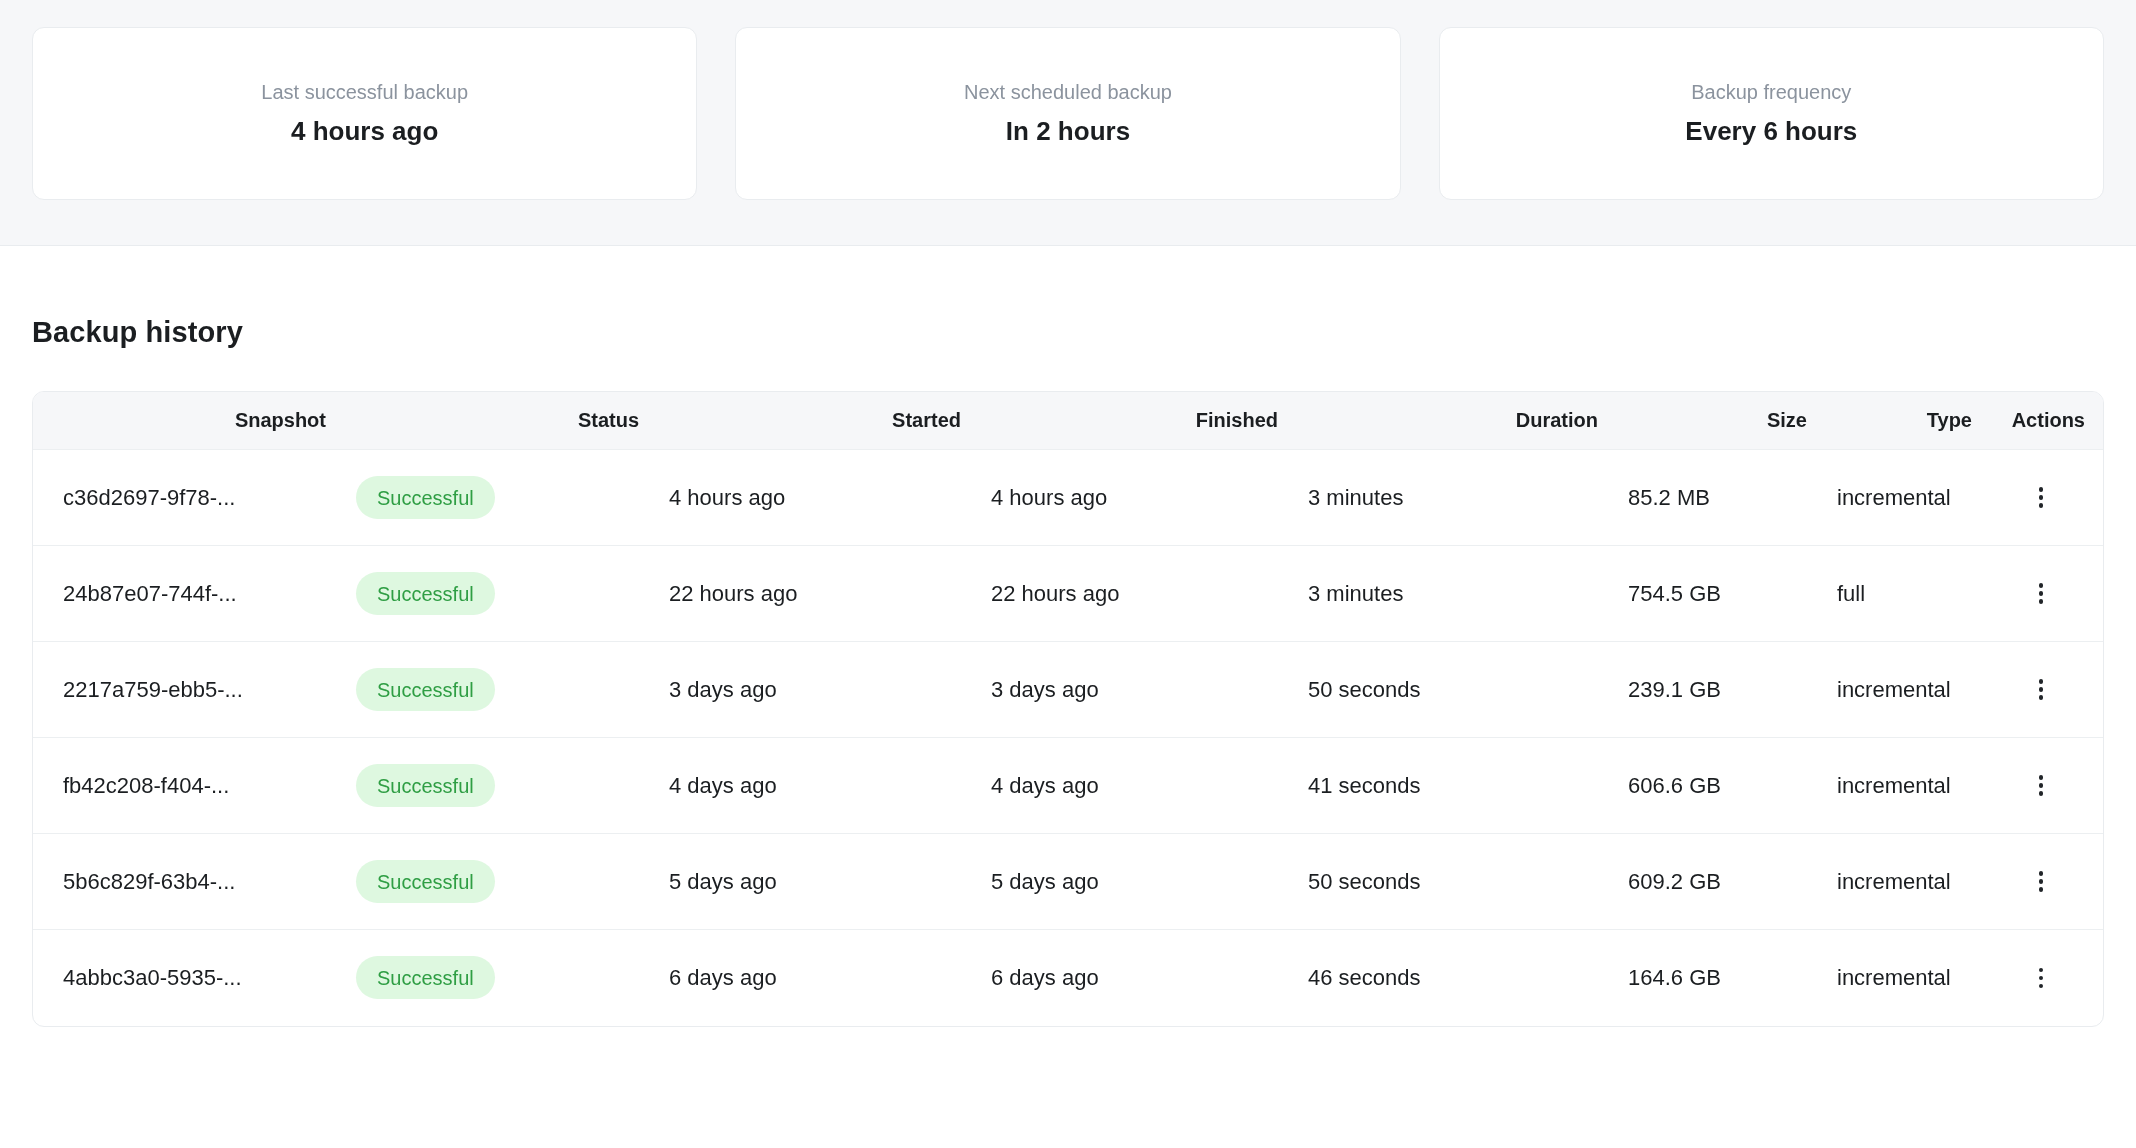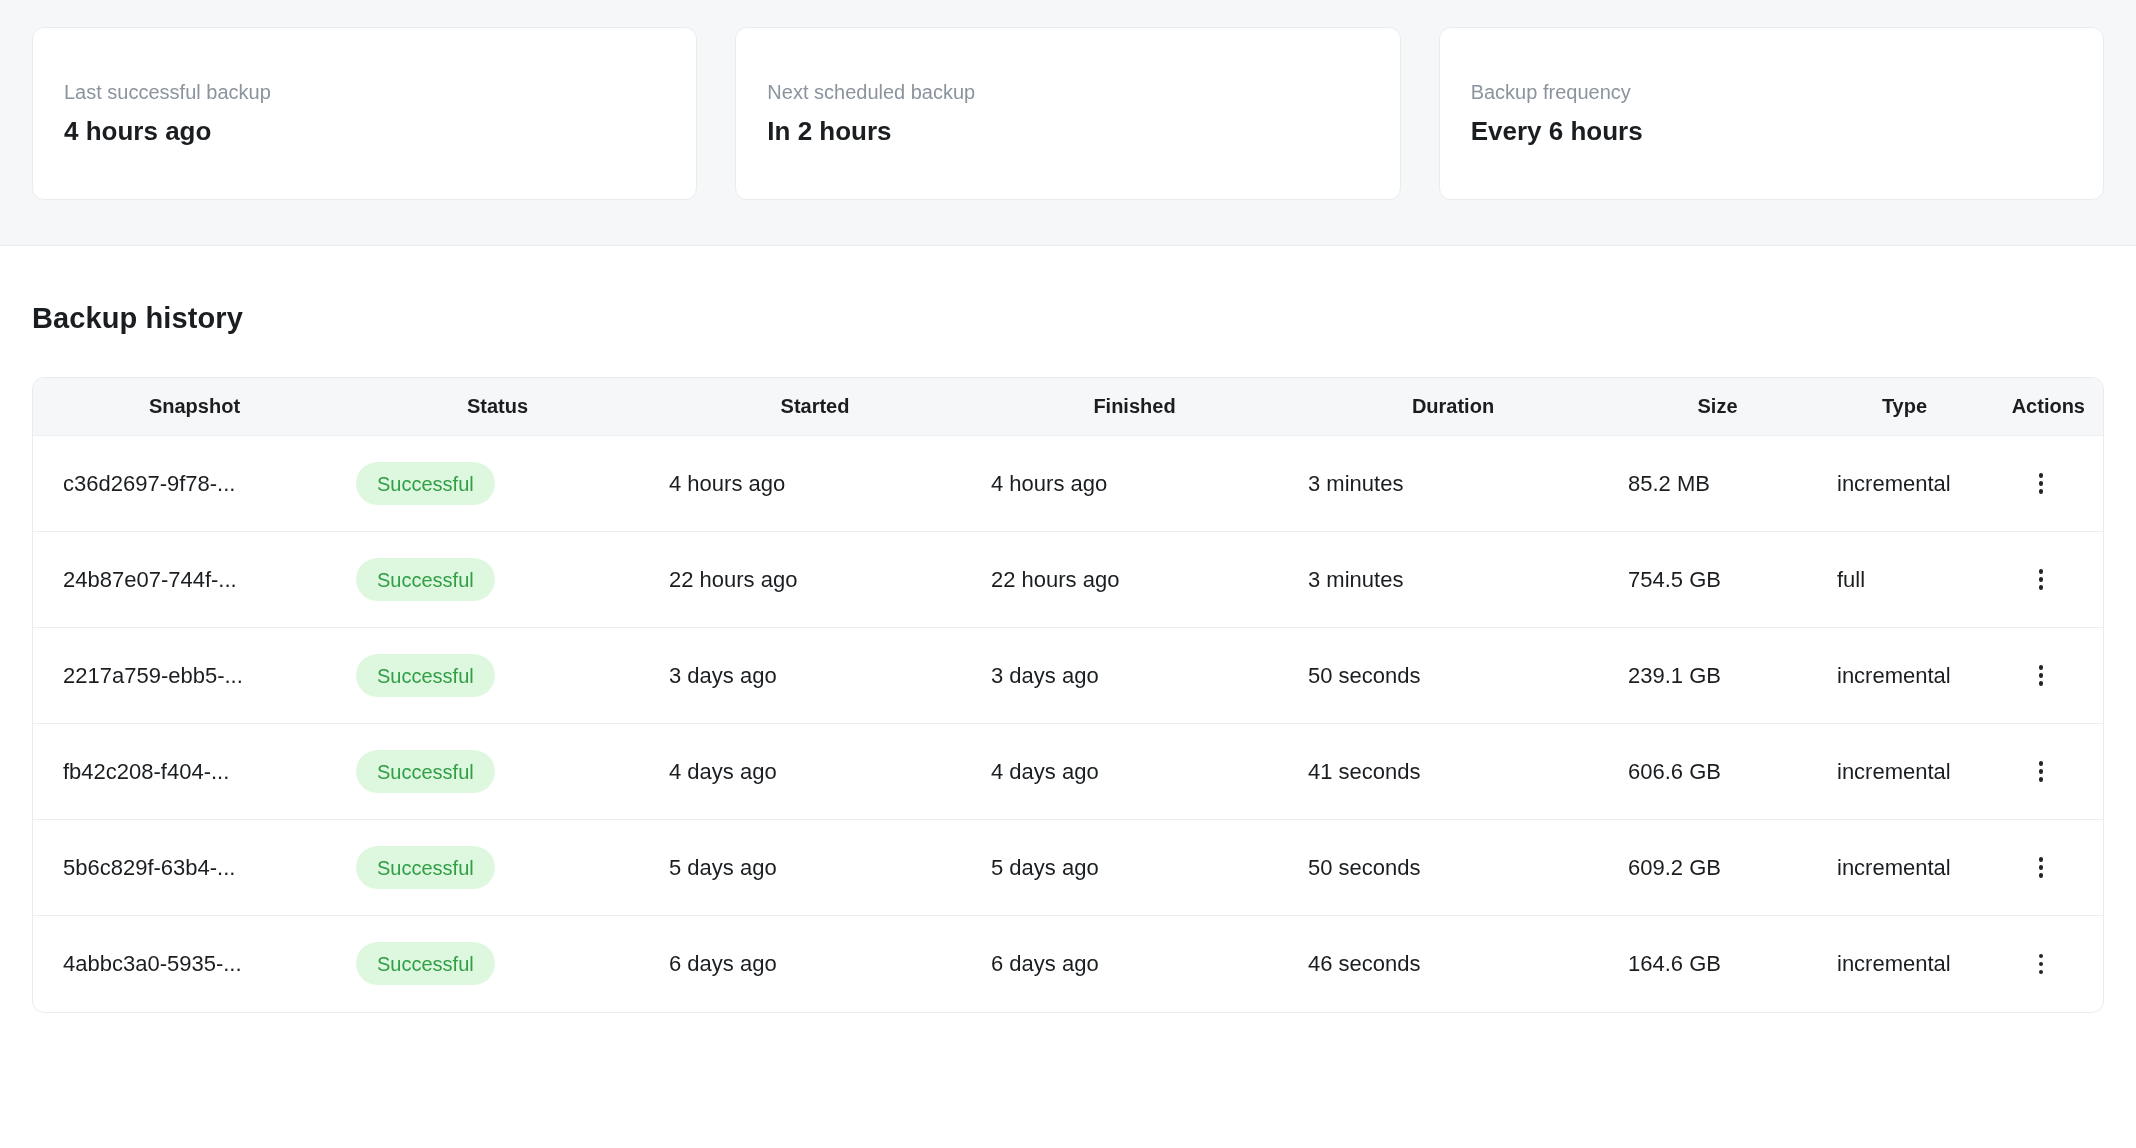--- a/index.html
+++ b/index.html
@@ -20,40 +20,41 @@
     padding: 27px 32px 45px 32px;
     display: flex;
     gap: 38px;
   }
   .summary-card {
     flex: 1 1 0;
     background: #ffffff;
     border: 1px solid #e9ecef;
     border-radius: 12px;
     padding: 52px 31px;
+    text-align: center;
   }
   .summary-card .card-label {
     font-size: 20px;
     line-height: 1.25;
     color: #8b939e;
     margin-bottom: 11px;
   }
   .summary-card .card-value {
     font-size: 26px;
     line-height: 1.2;
     font-weight: 700;
     color: #1b1e21;
   }
 
   
   .main {
     padding: 0 32px;
   }
   .section-title {
-    margin: 56px 0 42px 0;
+    margin: 70px 0 42px 0;
     font-size: 29px;
     font-weight: 700;
     color: #1b1e21;
     letter-spacing: 0.1px;
   }
 
   .table-card {
     border: 1px solid #e9ecef;
     border-radius: 12px;
     overflow: hidden;
@@ -68,21 +69,21 @@
   col.c-status   { width: 313px; }
   col.c-started  { width: 322px; }
   col.c-finished { width: 317px; }
   col.c-duration { width: 320px; }
   col.c-size     { width: 209px; }
   col.c-type     { width: 165px; }
   col.c-actions  { width: auto;  }
 
   thead th {
     background: #f6f7f9;
-    text-align: center;
+    text-align: right;
     font-size: 20px;
     font-weight: 600;
     color: #1b1e21;
     padding: 17px 0 17px 30px;
     white-space: nowrap;
   }
   thead th.actions-col {
     text-align: right;
     padding: 17px 18px 17px 0;
   }

